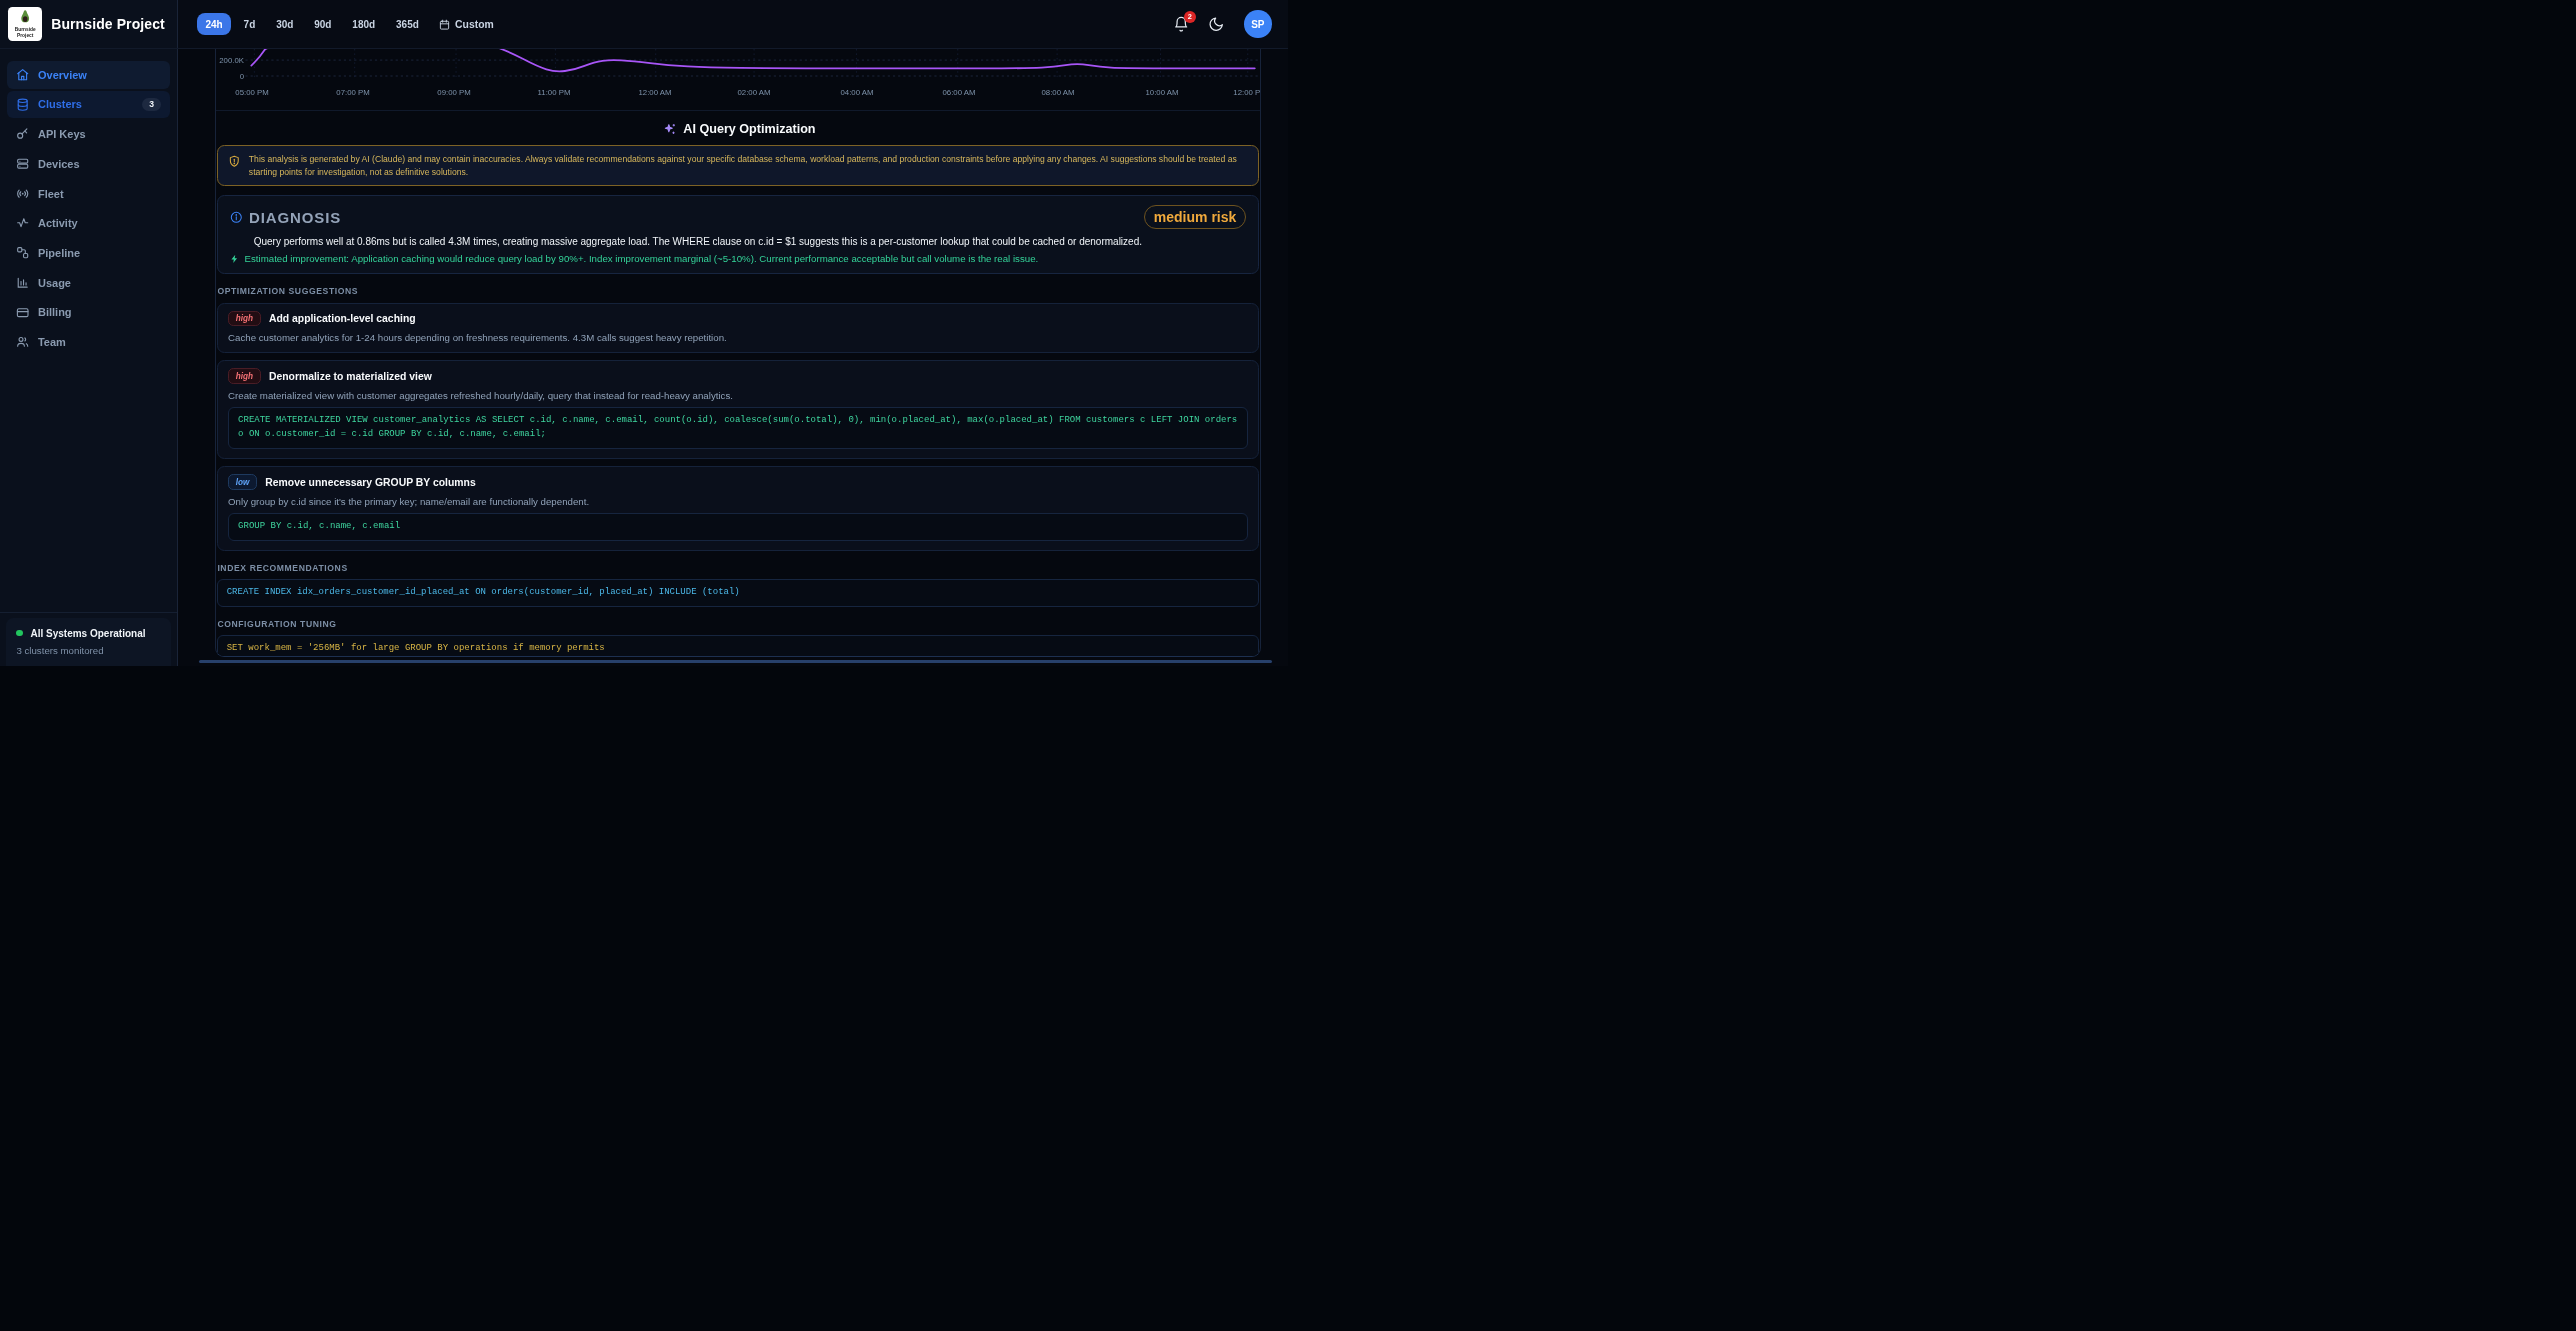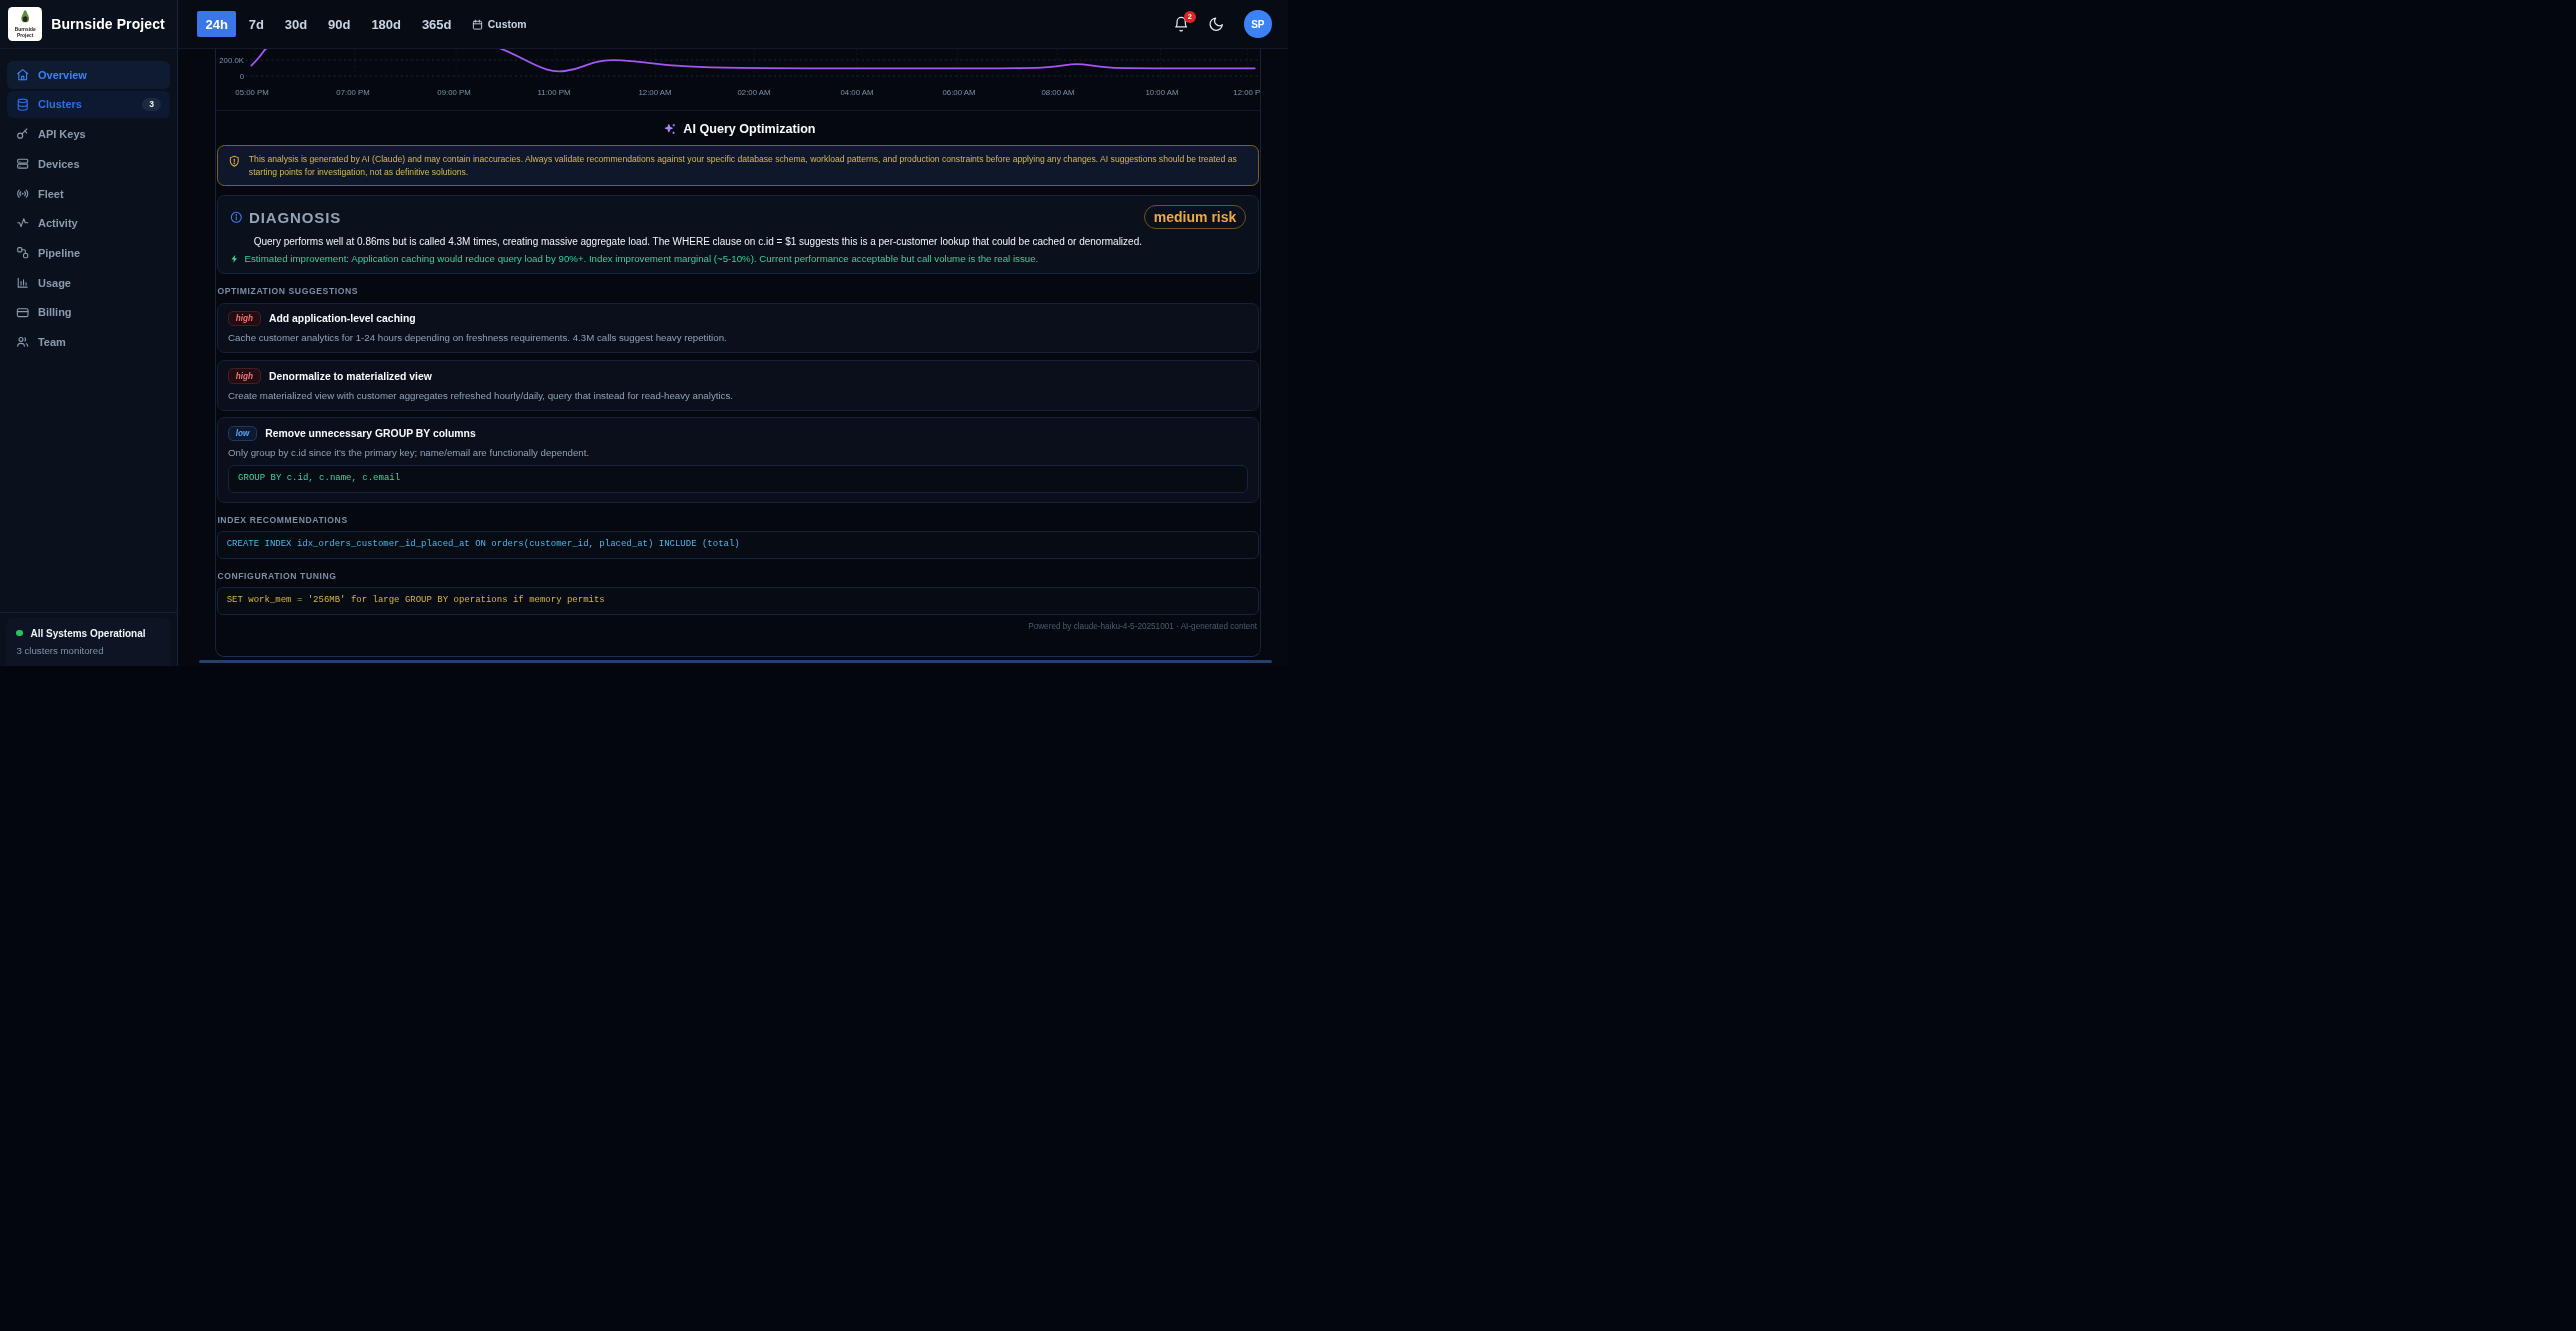--- a/index.html
+++ b/index.html
@@ -9,21 +9,21 @@
 
   
   .topbar { position:absolute; top:0; left:0; width:1288px; height:49px; background:#070b14; border-bottom:0.7px solid #121a2a; display:flex; align-items:stretch; z-index:5; }
   .brand { width:178px; flex:0 0 178px; display:flex; align-items:center; gap:9px; padding-left:8.2px; border-right:0.7px solid #1a2438; background:#0a101c; }
   .logo-box { width:34px; height:34px; background:#ffffff; border-radius:4.5px; display:flex; flex-direction:column; align-items:center; justify-content:center; overflow:hidden; }
   .logo-box svg { display:block; }
   .logo-text { font-size:4.8px; font-weight:700; color:#1a1a1a; line-height:1.15; text-align:center; }
   .brand-name { font-size:14px; font-weight:800; color:#ffffff; letter-spacing:0.1px; white-space:nowrap; }
 
   .topnav { flex:1; display:flex; align-items:center; padding-left:19.3px; gap:4.5px; }
-  .range-btn { background:transparent; border:none; color:#c9d4e3; font-family:inherit; font-size:13px; font-weight:600; padding:5.2px 8.2px; border-radius:2px; cursor:pointer; }
+  .range-btn { background:transparent; border:none; color:#c9d4e3; font-family:inherit; font-size:10px; font-weight:600; padding:5.2px 8.2px; border-radius:8px; cursor:pointer; }
   .range-btn.active { background:#3b76e8; color:#ffffff; }
   .custom-btn { display:flex; align-items:center; gap:5.2px; background:transparent; border:none; color:#c9d4e3; font-family:inherit; font-size:10.4px; font-weight:600; padding:5.2px 7.4px; cursor:pointer; }
   .topnav-right { margin-left:auto; display:flex; align-items:center; gap:19.3px; padding-right:16.4px; }
   .bell-wrap { position:relative; width:16.4px; height:16.4px; color:#e6ebf2; cursor:pointer; }
   .bell-badge { position:absolute; top:-5.2px; right:-6.7px; min-width:12px; height:12px; border-radius:6px; background:#dc2626; color:#fff; font-size:7.4px; font-weight:700; display:flex; align-items:center; justify-content:center; padding:0 3px; }
   .moon-wrap { width:16.4px; height:16.4px; color:#e6ebf2; cursor:pointer; }
   .avatar { width:27.5px; height:27.5px; border-radius:50%; background:#3b82f6; color:#fff; font-size:10px; font-weight:700; display:flex; align-items:center; justify-content:center; cursor:pointer; }
 
   
   .sidebar { position:absolute; top:49px; left:0; width:178px; height:617px; background:#0a101c; border-right:0.7px solid #1a2438; }
@@ -324,20 +324,21 @@
           </div>
           <div class="sugg-desc">Cache customer analytics for 1-24 hours depending on freshness requirements. 4.3M calls suggest heavy repetition.</div>
         </div>
 
         <div class="sugg-card">
           <div class="sugg-head">
             <span class="pri-badge pri-high">high</span>
             <span class="sugg-title">Denormalize to materialized view</span>
           </div>
           <div class="sugg-desc">Create materialized view with customer aggregates refreshed hourly/daily, query that instead for read-heavy analytics.</div>
+          <div class="code-box code-green">CREATE MATERIALIZED VIEW customer_analytics AS SELECT c.id, c.name, c.email, count(o.id), coalesce(sum(o.total), 0), min(o.placed_at), max(o.placed_at) FROM customers c LEFT JOIN orders o ON o.customer_id = c.id GROUP BY c.id, c.name, c.email;</div>
         </div>
 
         <div class="sugg-card">
           <div class="sugg-head">
             <span class="pri-badge pri-low">low</span>
             <span class="sugg-title">Remove unnecessary GROUP BY columns</span>
           </div>
           <div class="sugg-desc">Only group by c.id since it's the primary key; name/email are functionally dependent.</div>
           <div class="code-box code-green">GROUP BY c.id, c.name, c.email</div>
         </div>

